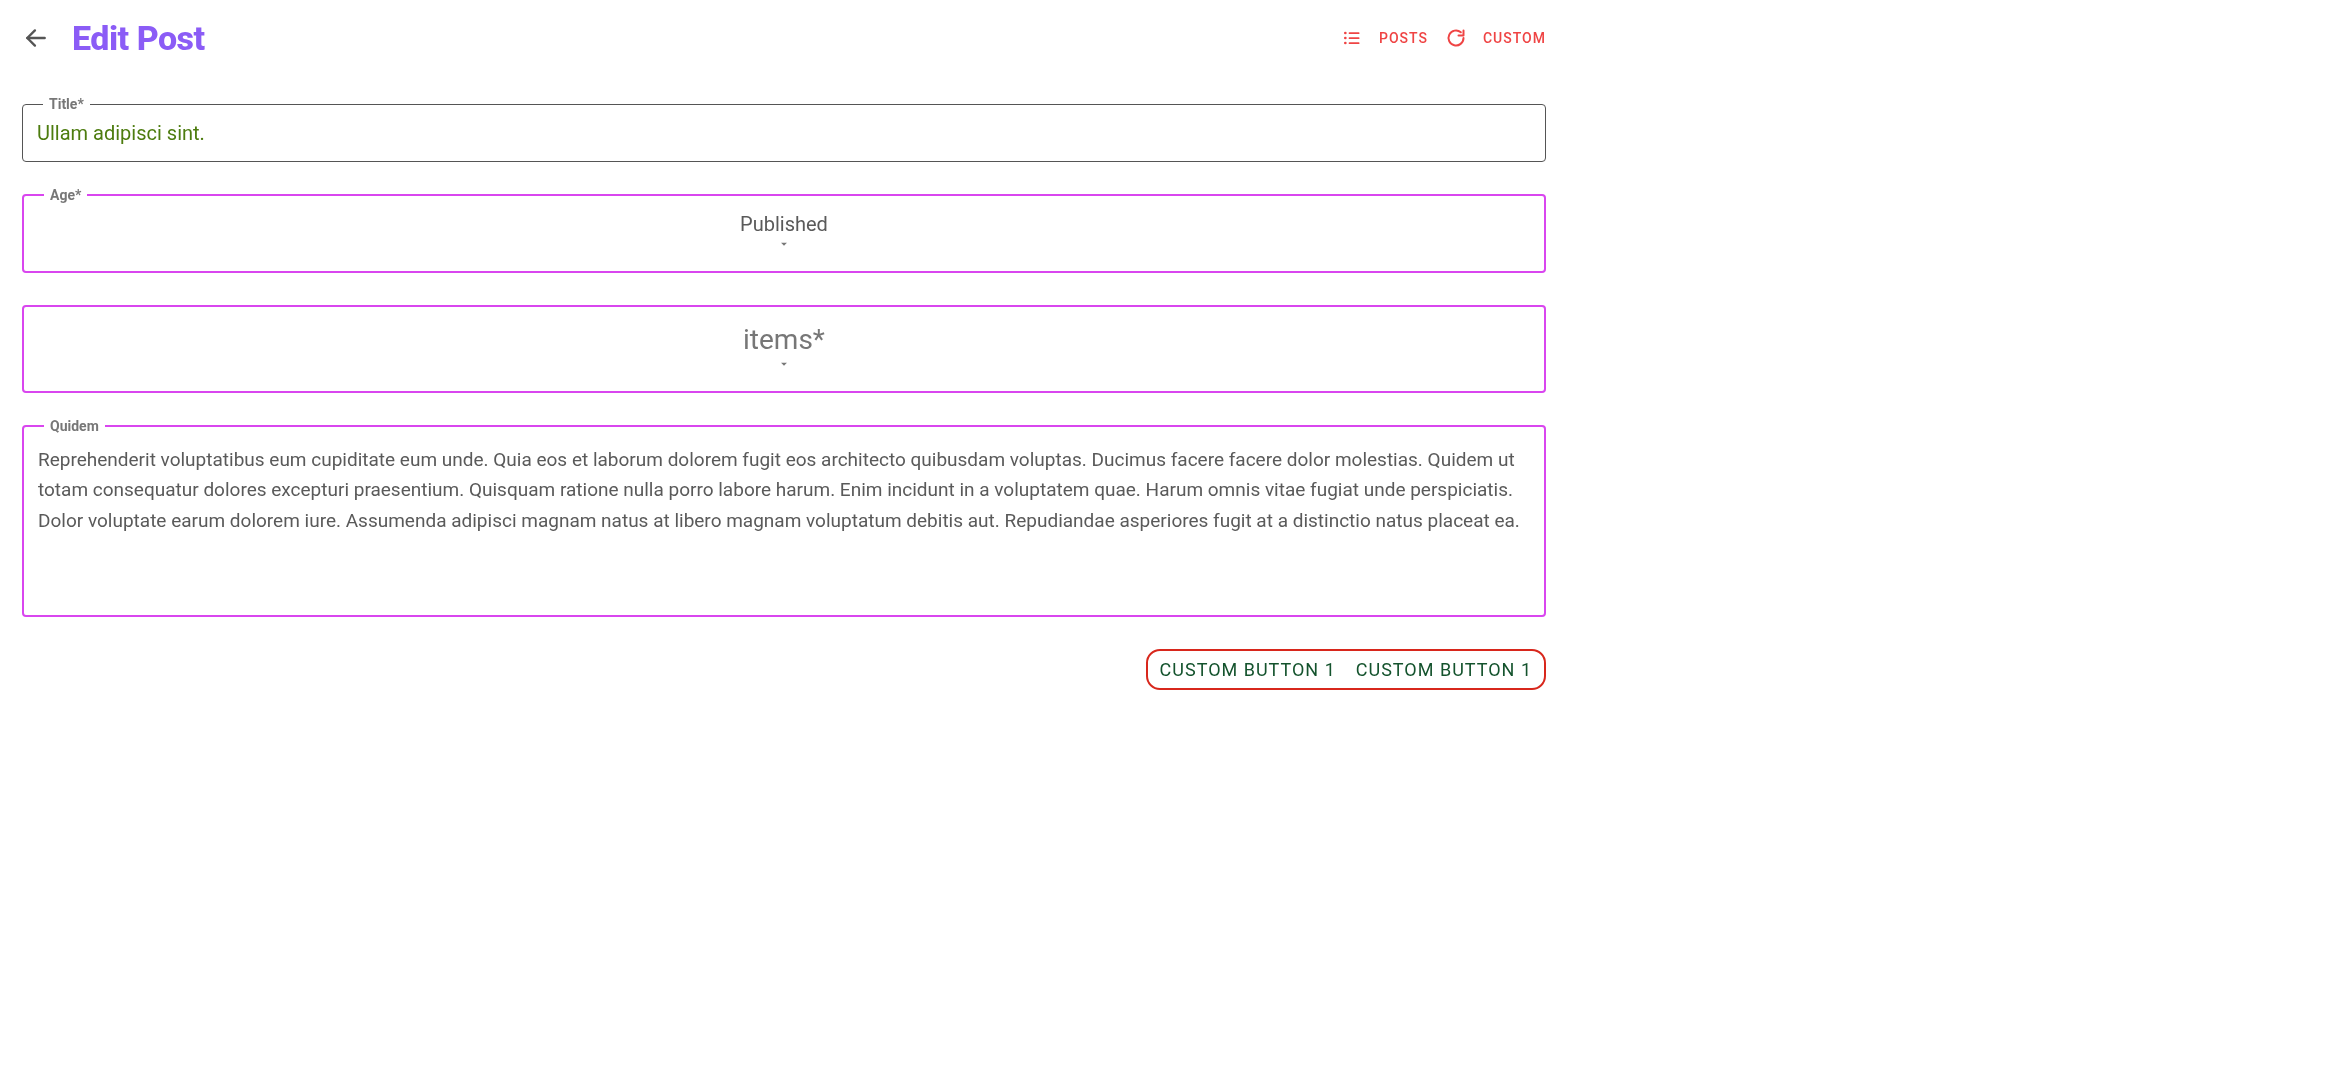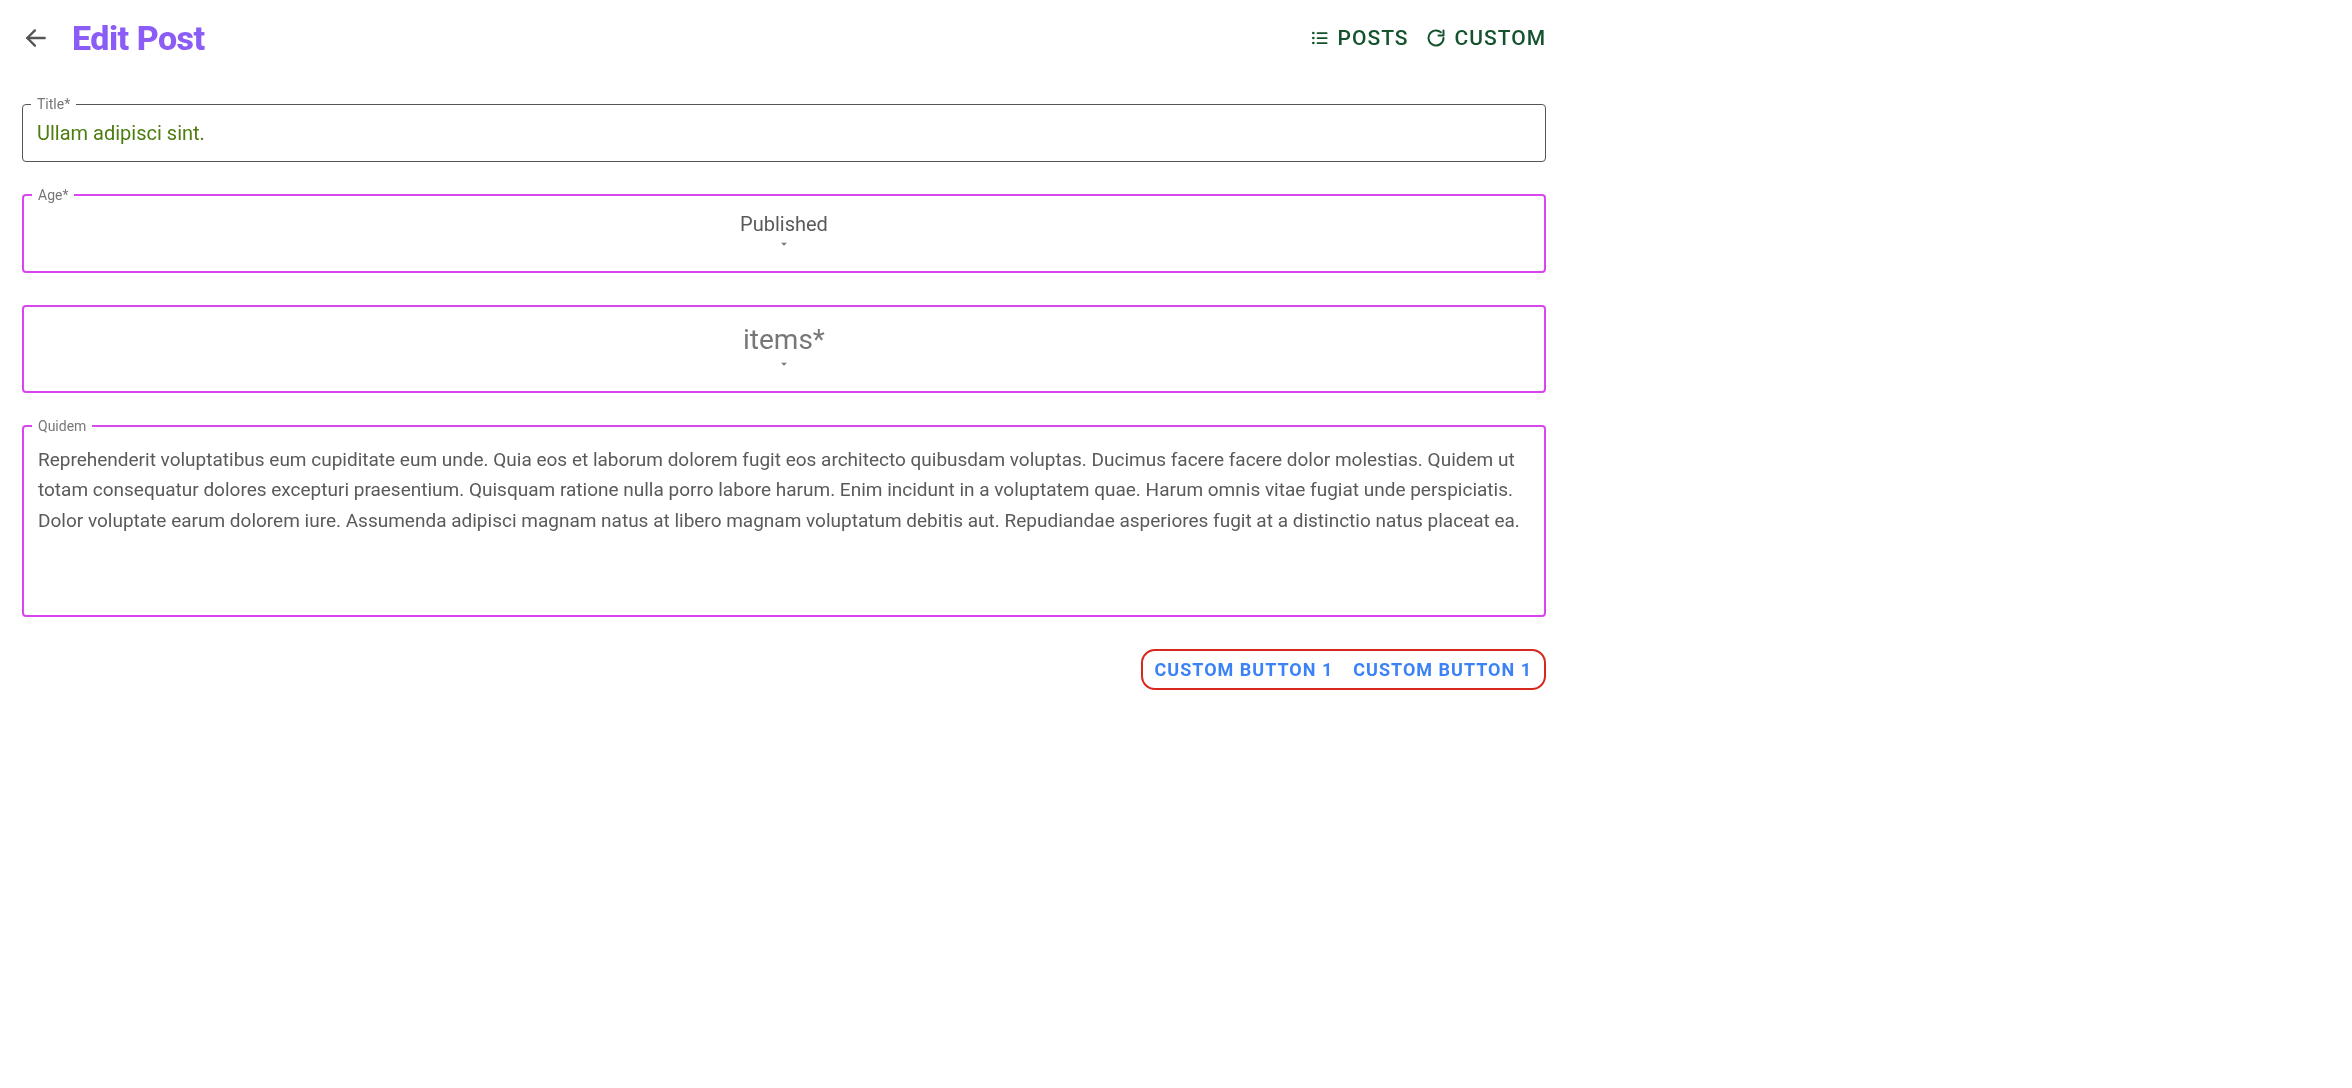--- a/index.html
+++ b/index.html
@@ -41,23 +41,23 @@
     letter-spacing: -0.5px;
   }
   .header-right {
     display: flex;
     align-items: center;
     gap: 18px;
   }
   .header-action {
     display: flex;
     align-items: center;
-    gap: 8px;
-    color: #14532d;
-    font-size: 21px;
+    gap: 17px;
+    color: #ef4444;
+    font-size: 14px;
     font-weight: 500;
     letter-spacing: 1px;
     cursor: pointer;
   }
   .header-action svg { flex-shrink: 0; }
 
   .form-area {
     display: flex;
     flex-direction: column;
     gap: 32px;
@@ -70,25 +70,26 @@
     border: 2px solid #d946ef;
     border-radius: 4px;
     position: relative;
   }
   .field-border.dark {
     border: 1px solid #555;
   }
   .floating-label {
     position: absolute;
     top: -9px;
-    left: 8px;
+    left: 20px;
     background: #fff;
     padding: 0 6px;
     font-size: 14px;
     color: #777;
+    font-weight: bold;
   }
   .text-input {
     width: 100%;
     border: none;
     outline: none;
     font-size: 20px;
     padding: 16px 14px;
     background: transparent;
     color: #4d7c0f;
     font-family: inherit;
@@ -132,23 +133,23 @@
     margin-top: 32px;
   }
   .footer-box {
     display: flex;
     gap: 20px;
     border: 2px solid #d8271c;
     border-radius: 14px;
     padding: 8px 12px;
   }
   .custom-btn {
-    color: #3b82f6;
+    color: #14532d;
     font-size: 18px;
-    font-weight: 700;
+    font-weight: 400;
     letter-spacing: 1px;
     cursor: pointer;
     background: none;
     border: none;
     font-family: inherit;
   }
 </style>
 </head>
 <body>
 

